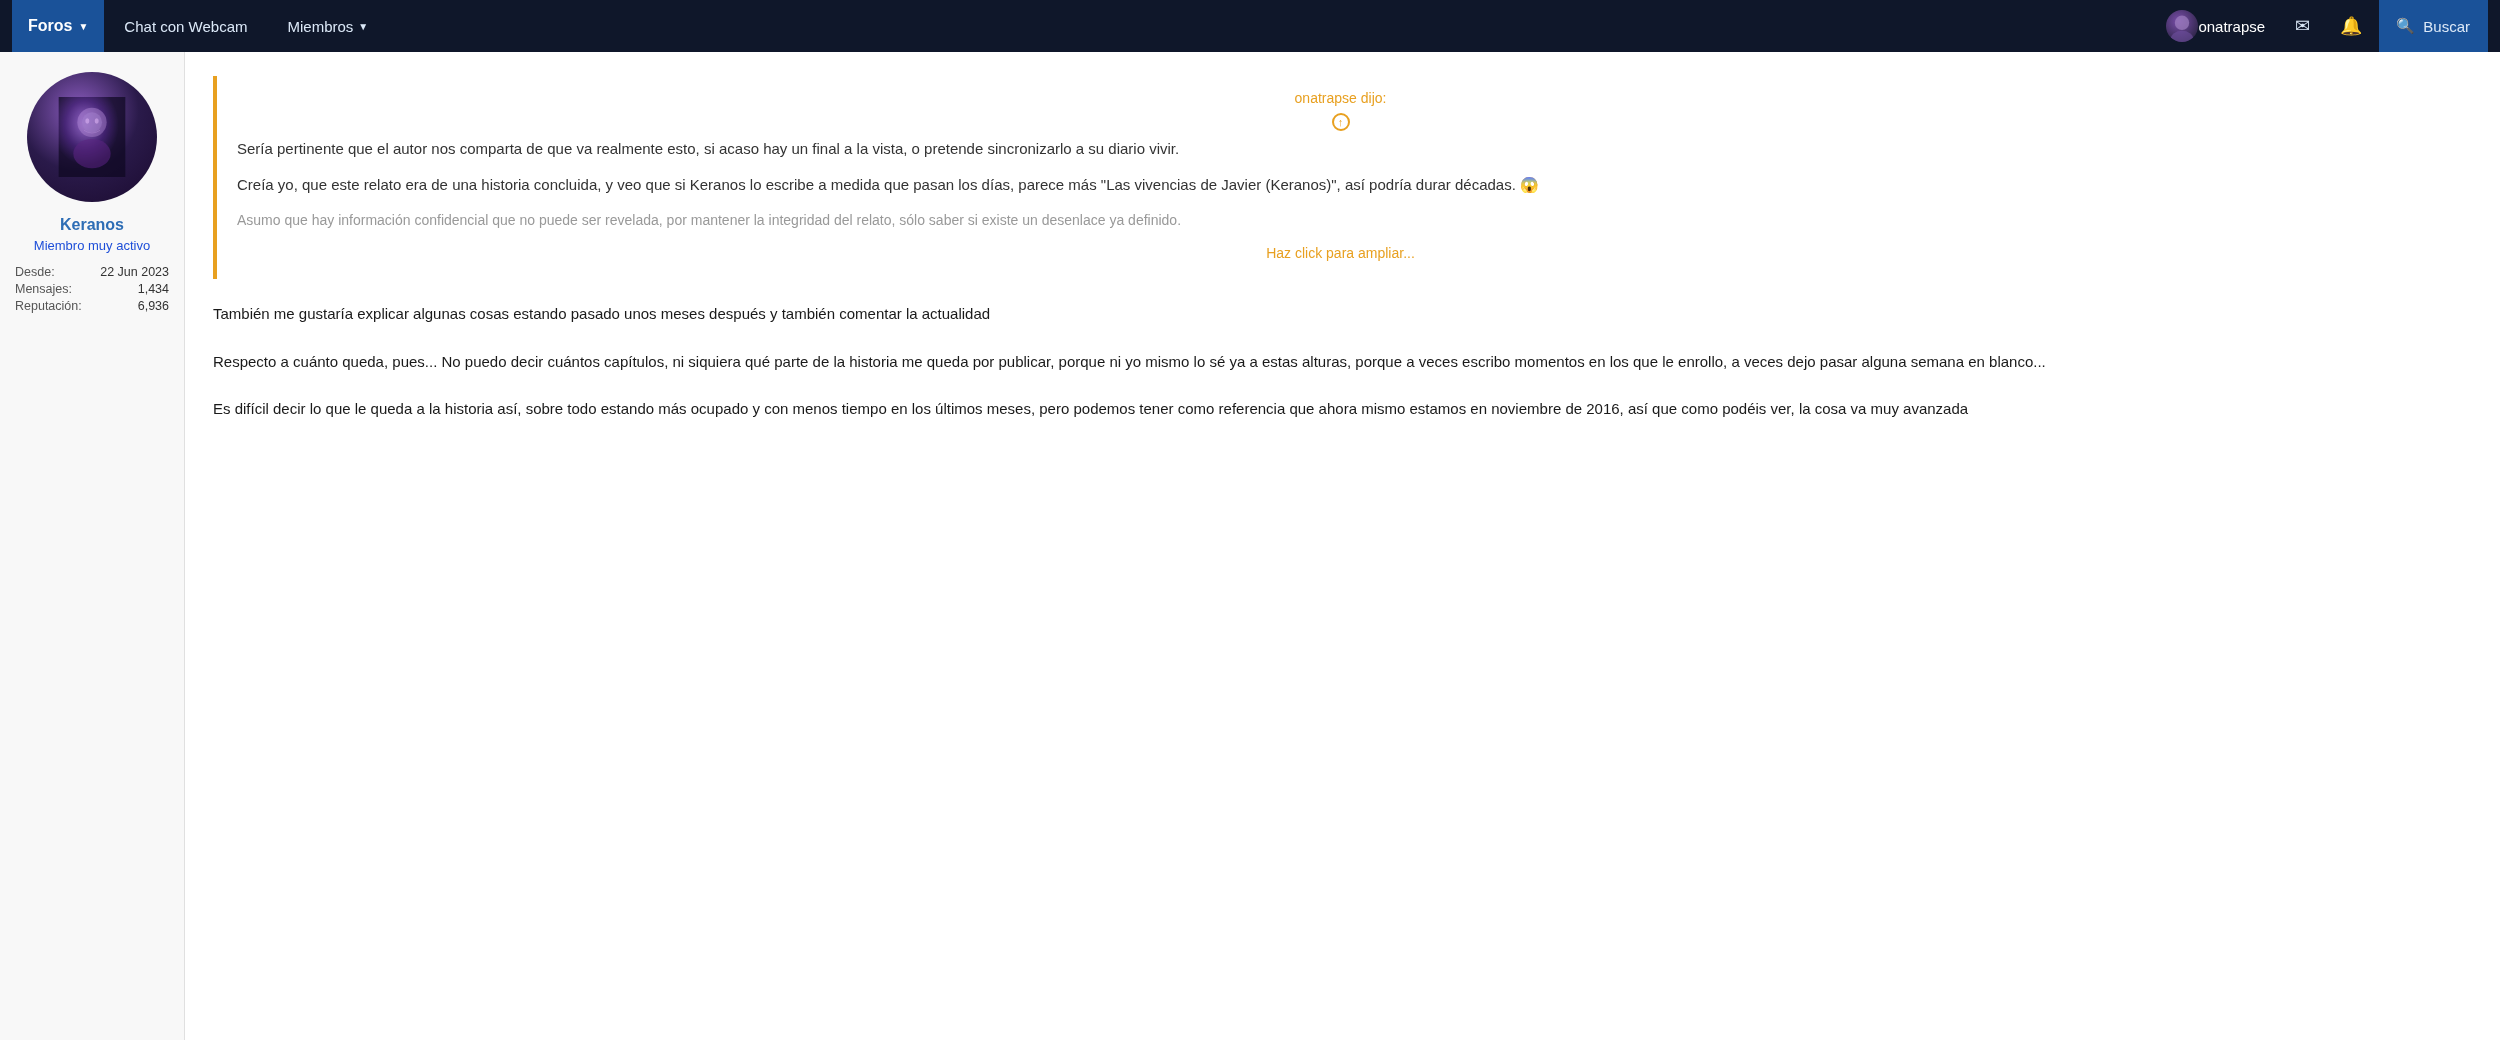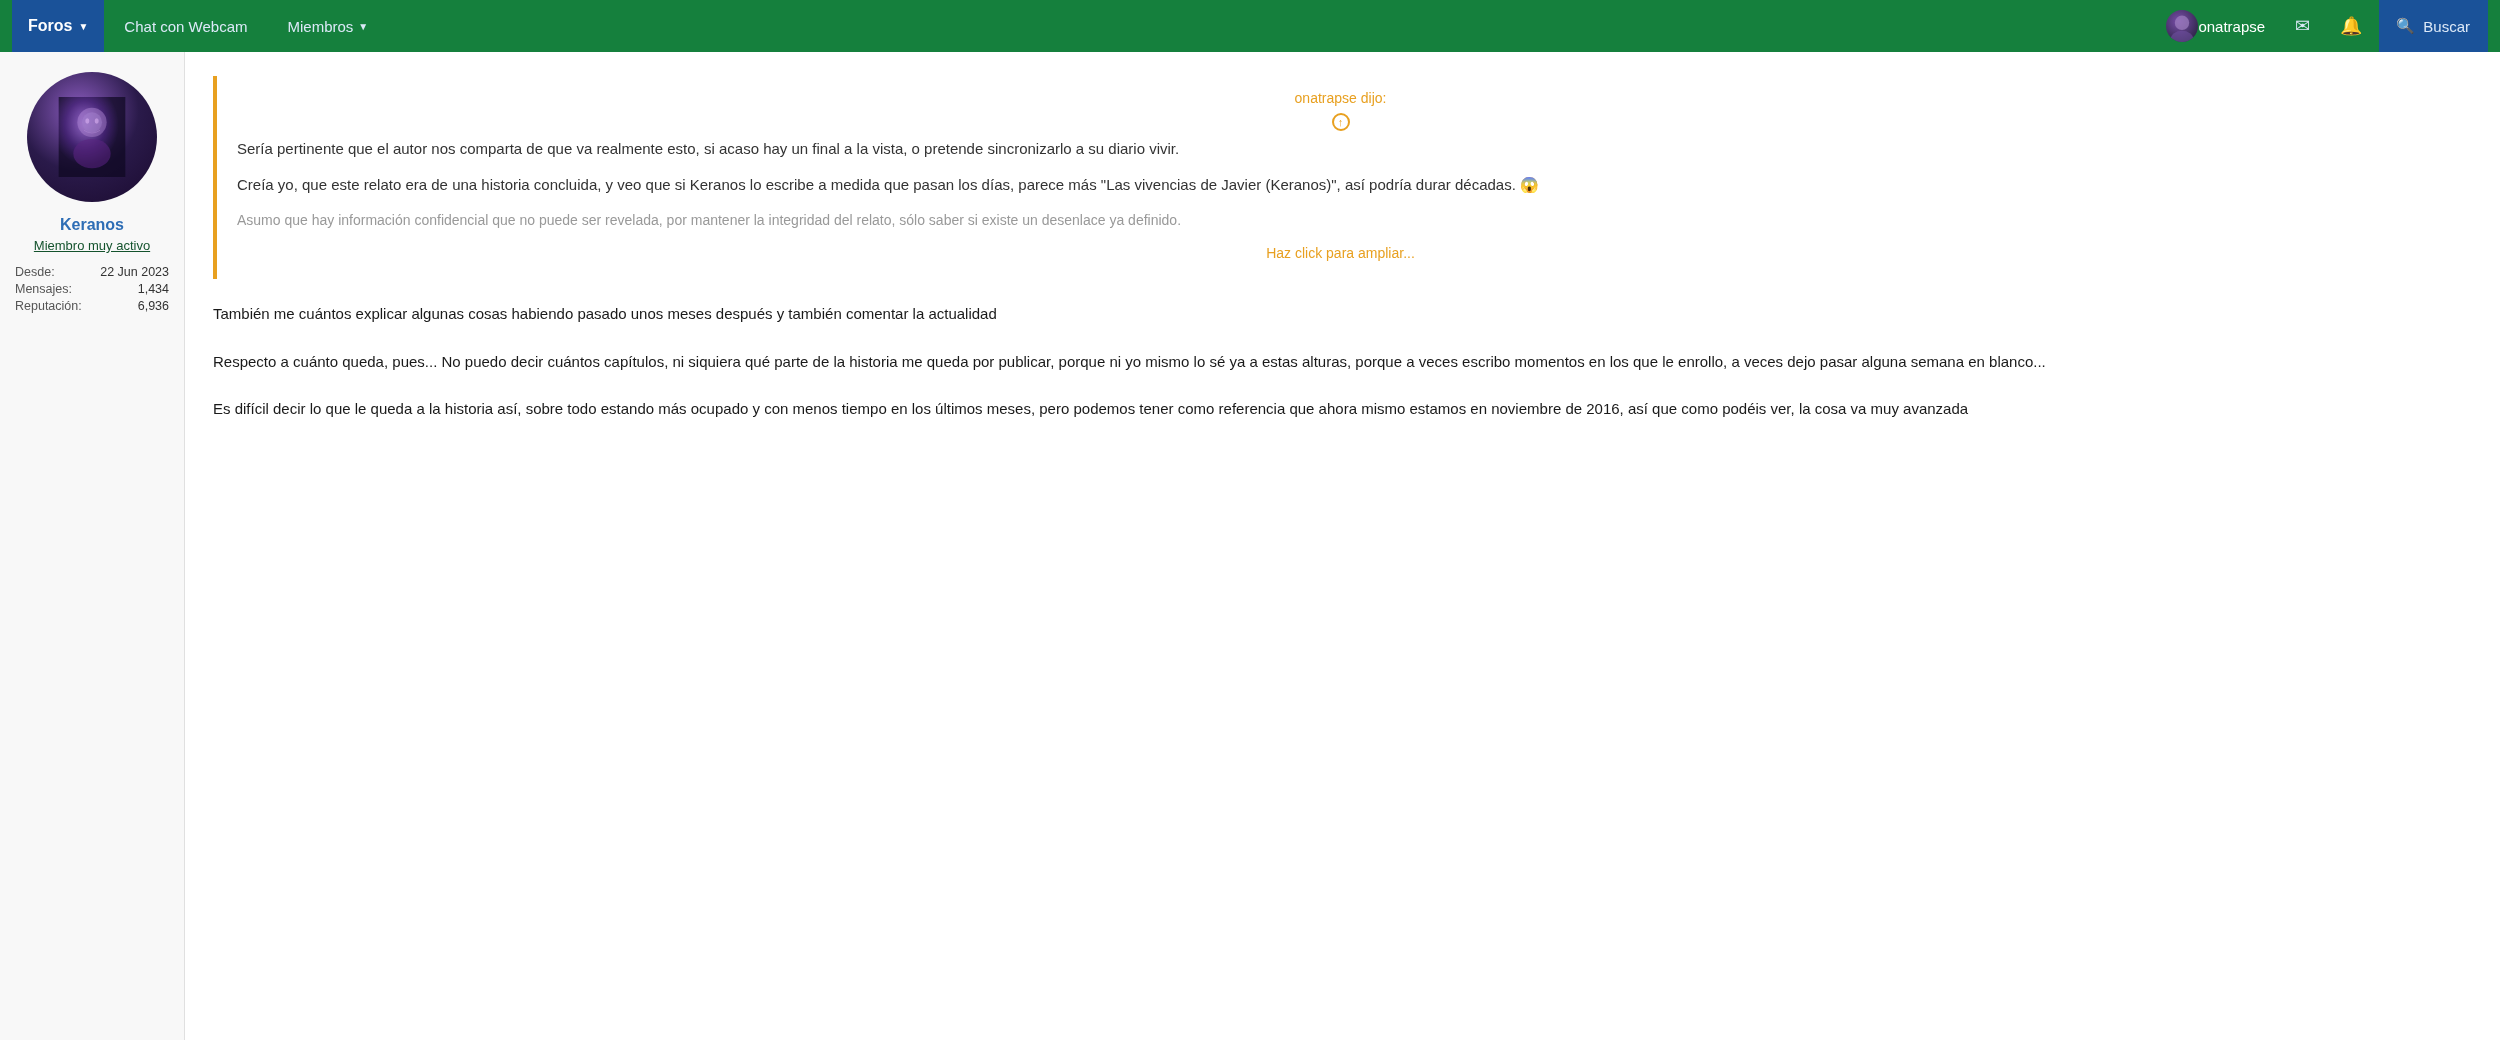--- a/index.html
+++ b/index.html
@@ -1,20 +1,20 @@
 <!DOCTYPE html>
 <html><head>
   <meta charset="utf-8">
   <style>
     * { margin: 0; padding: 0; box-sizing: border-box; }
     body { font-family: Arial, sans-serif; background: #f0f0f0; color: #333; font-size: 15px; }
 
     
     .navbar {
-      background: #15803d;
+      background: #0f172a;
       display: flex;
       align-items: center;
       height: 52px;
       padding: 0 12px;
       gap: 0;
     }
     .nav-foros {
       display: flex;
       align-items: center;
       background: #1a5299;
@@ -120,25 +120,24 @@
       opacity: 0.7;
     }
     .sidebar-username {
       color: #2d6db5;
       font-weight: bold;
       font-size: 16px;
       margin-bottom: 4px;
       text-align: right;
     }
     .sidebar-role {
-      color: #14532d;
+      color: #1d4ed8;
       font-size: 13px;
       margin-bottom: 12px;
       text-align: center;
-      text-decoration: underline;
     }
     .sidebar-stats {
       width: 100%;
       font-size: 12.5px;
       color: #444;
     }
     .sidebar-stat-row {
       display: flex;
       justify-content: space-between;
       margin-bottom: 3px;
@@ -291,18 +290,18 @@
       <div class="quote-author">
         <span>onatrapse dijo:</span>
         <span class="quote-up-icon">↑</span>
       </div>
       <div class="quote-text">Sería pertinente que el autor nos comparta de que va realmente esto, si acaso hay un final a la vista, o pretende sincronizarlo a su diario vivir.</div>
       <div class="quote-text">Creía yo, que este relato era de una historia concluida, y veo que si Keranos lo escribe a medida que pasan los días, parece más "Las vivencias de Javier (Keranos)", así podría durar décadas. 😱</div>
       <div class="quote-text-faded">Asumo que hay información confidencial que no puede ser revelada, por mantener la integridad del relato, sólo saber si existe un desenlace ya definido.</div>
       <div class="quote-expand">Haz click para ampliar...</div>
     </div>
 
-    <p class="post-paragraph">También me cuántos explicar algunas cosas habiendo pasado unos meses después y también comentar la actualidad</p>
+    <p class="post-paragraph">También me gustaría explicar algunas cosas estando pasado unos meses después y también comentar la actualidad</p>
     <p class="post-paragraph">Respecto a cuánto queda, pues... No puedo decir cuántos capítulos, ni siquiera qué parte de la historia me queda por publicar, porque ni yo mismo lo sé ya a estas alturas, porque a veces escribo momentos en los que le enrollo, a veces dejo pasar alguna semana en blanco...</p>
     <p class="post-paragraph">Es difícil decir lo que le queda a la historia así, sobre todo estando más ocupado y con menos tiempo en los últimos meses, pero podemos tener como referencia que ahora mismo estamos en noviembre de 2016, así que como podéis ver, la cosa va muy avanzada</p>
 
   </main>
 </div>
 
 </body></html>

